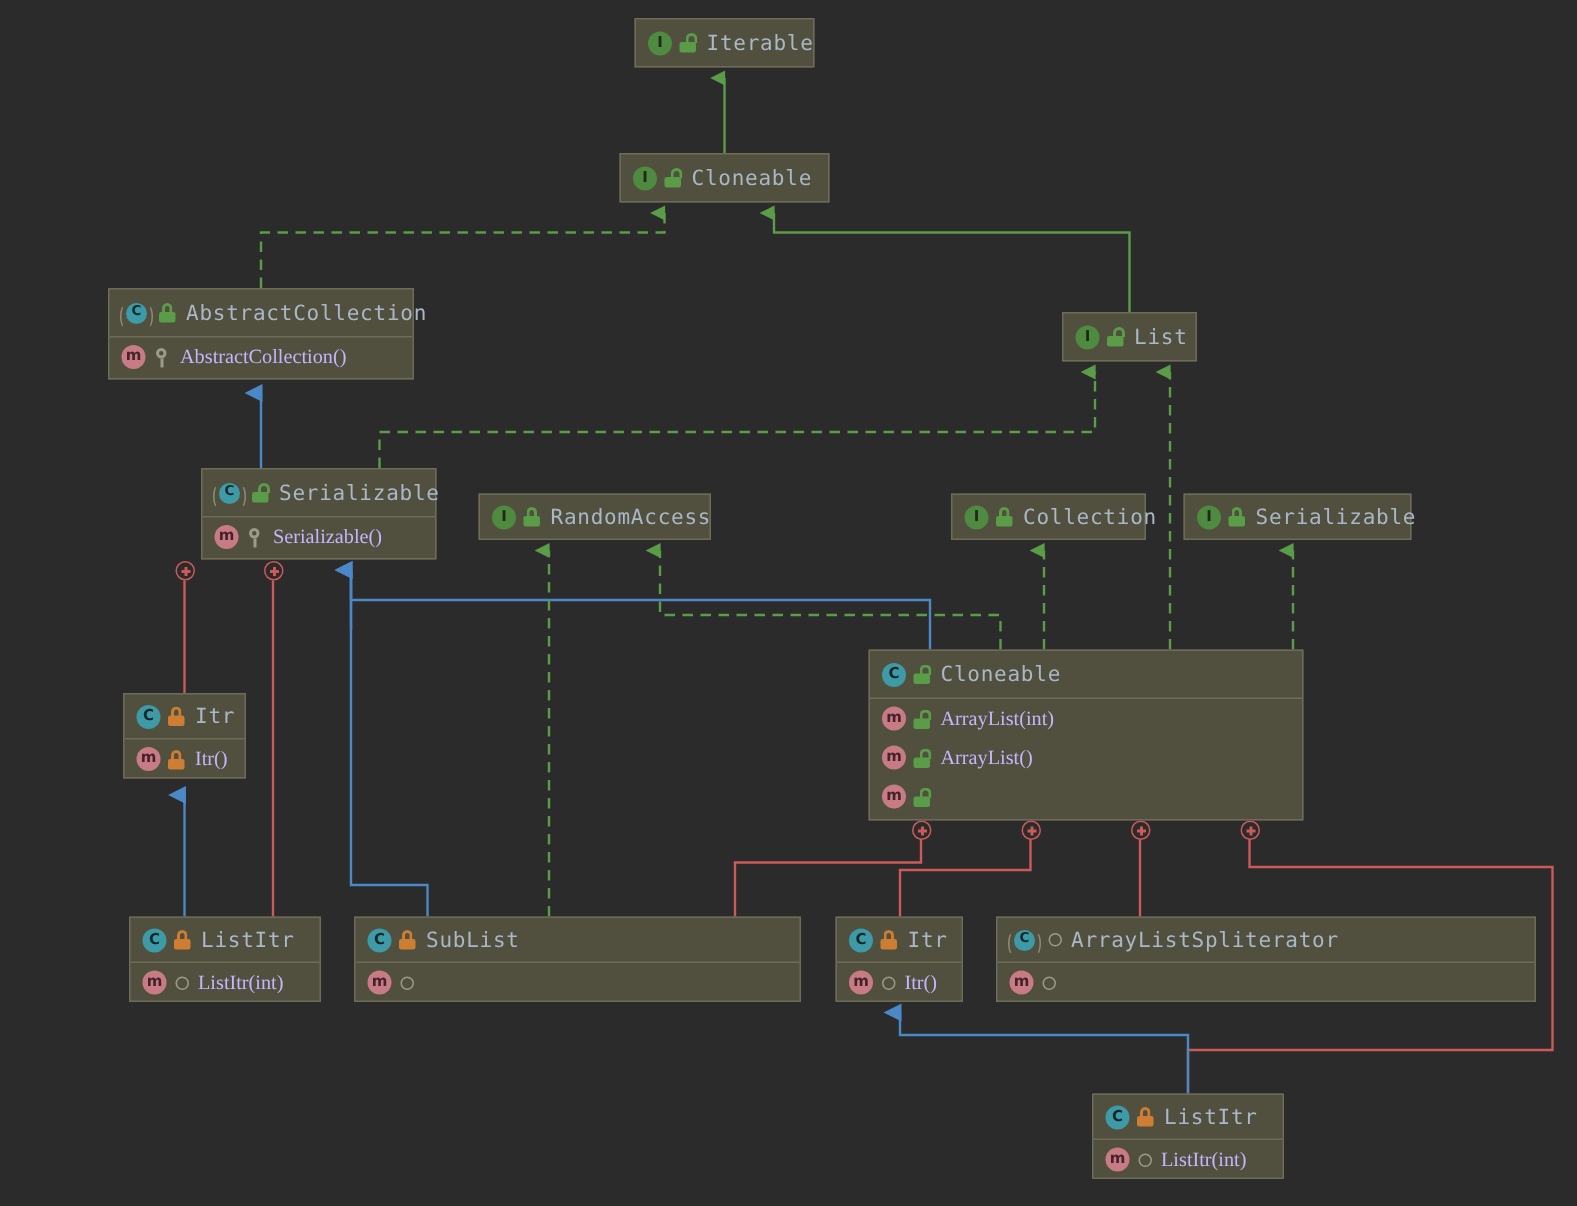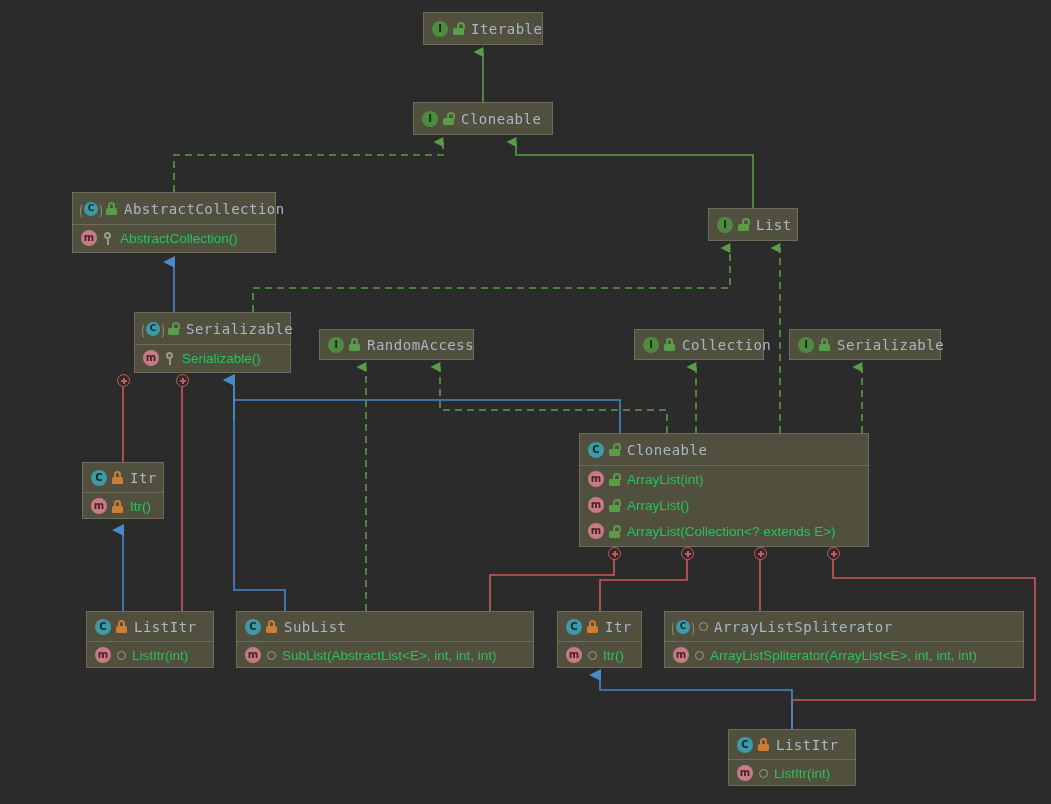--- a/index.html
+++ b/index.html
@@ -33,22 +33,22 @@
     padding:0 10px 0 8px;
     box-sizing:border-box;
     white-space:nowrap;
   }
   .node .row + .row{border-top:0;}
   .ttl{
     font-family:"DejaVu Sans Mono","Liberation Mono",monospace;
     font-size:14px;color:#a9b7c6;letter-spacing:0.5px;
   }
   .mem{
-    font-family:Liberation Sans, sans-serif;
-    font-size:13.5px;color:#22c55e;
+    font-family:Liberation Serif, serif;
+    font-size:13.5px;color:#c4b5fd;
   }
   .ic{display:inline-block;flex:0 0 auto;margin-right:5px;}
   
   .badge{
     width:16px;height:16px;border-radius:50%;
     display:inline-flex;align-items:center;justify-content:center;
     font-family:"DejaVu Sans","Liberation Sans",sans-serif;
     font-size:10px;font-weight:bold;line-height:1;
   }
   .badge-i{background:#4e8a3f;color:#1f2a18;}
@@ -280,21 +280,20 @@
             <span class="body"></span>
           </span>
       <span class="mem">ArrayList()</span>
     </div>
     <div class="row">
       <span class="ic badge badge-m">m</span>
       <span class="ic icgap lock green open">
             <span class="shk"></span>
             <span class="body"></span>
           </span>
-      <span class="mem">ArrayList(Collection&lt;? extends E&gt;)</span>
     </div>
   </div>
 </div>
 
 <div class="node" style="left:82px;top:462px;width:82px;height:57px;">
   <div class="hdr" style="height:29px;">
     <span class="ic badge badge-c">C</span>
     <span class="ic icgap lock orange">
           <span class="shk"></span>
           <span class="body"></span>
@@ -337,21 +336,20 @@
     <span class="ic icgap lock orange">
           <span class="shk"></span>
           <span class="body"></span>
         </span>
     <span class="ttl">SubList</span>
   </div>
   <div class="rows">
     <div class="row">
       <span class="ic badge badge-m">m</span>
       <span class="pkg"></span>
-      <span class="mem">SubList(AbstractList&lt;E&gt;, int, int, int)</span>
     </div>
   </div>
 </div>
 
 <div class="node" style="left:557px;top:611px;width:85px;height:57px;">
   <div class="hdr" style="height:29px;">
     <span class="ic badge badge-c">C</span>
     <span class="ic icgap lock orange">
           <span class="shk"></span>
           <span class="body"></span>
@@ -372,21 +370,20 @@
     <span class="ic abs-wrap">
           <span class="badge badge-c" style="width:14px;height:14px;font-size:9px;">C</span>
         </span>
     <span class="pkg"></span>
     <span class="ttl">ArrayListSpliterator</span>
   </div>
   <div class="rows">
     <div class="row">
       <span class="ic badge badge-m">m</span>
       <span class="pkg"></span>
-      <span class="mem">ArrayListSpliterator(ArrayList&lt;E&gt;, int, int, int)</span>
     </div>
   </div>
 </div>
 
 <div class="node" style="left:728px;top:729px;width:128px;height:57px;">
   <div class="hdr" style="height:29px;">
     <span class="ic badge badge-c">C</span>
     <span class="ic icgap lock orange">
           <span class="shk"></span>
           <span class="body"></span>

